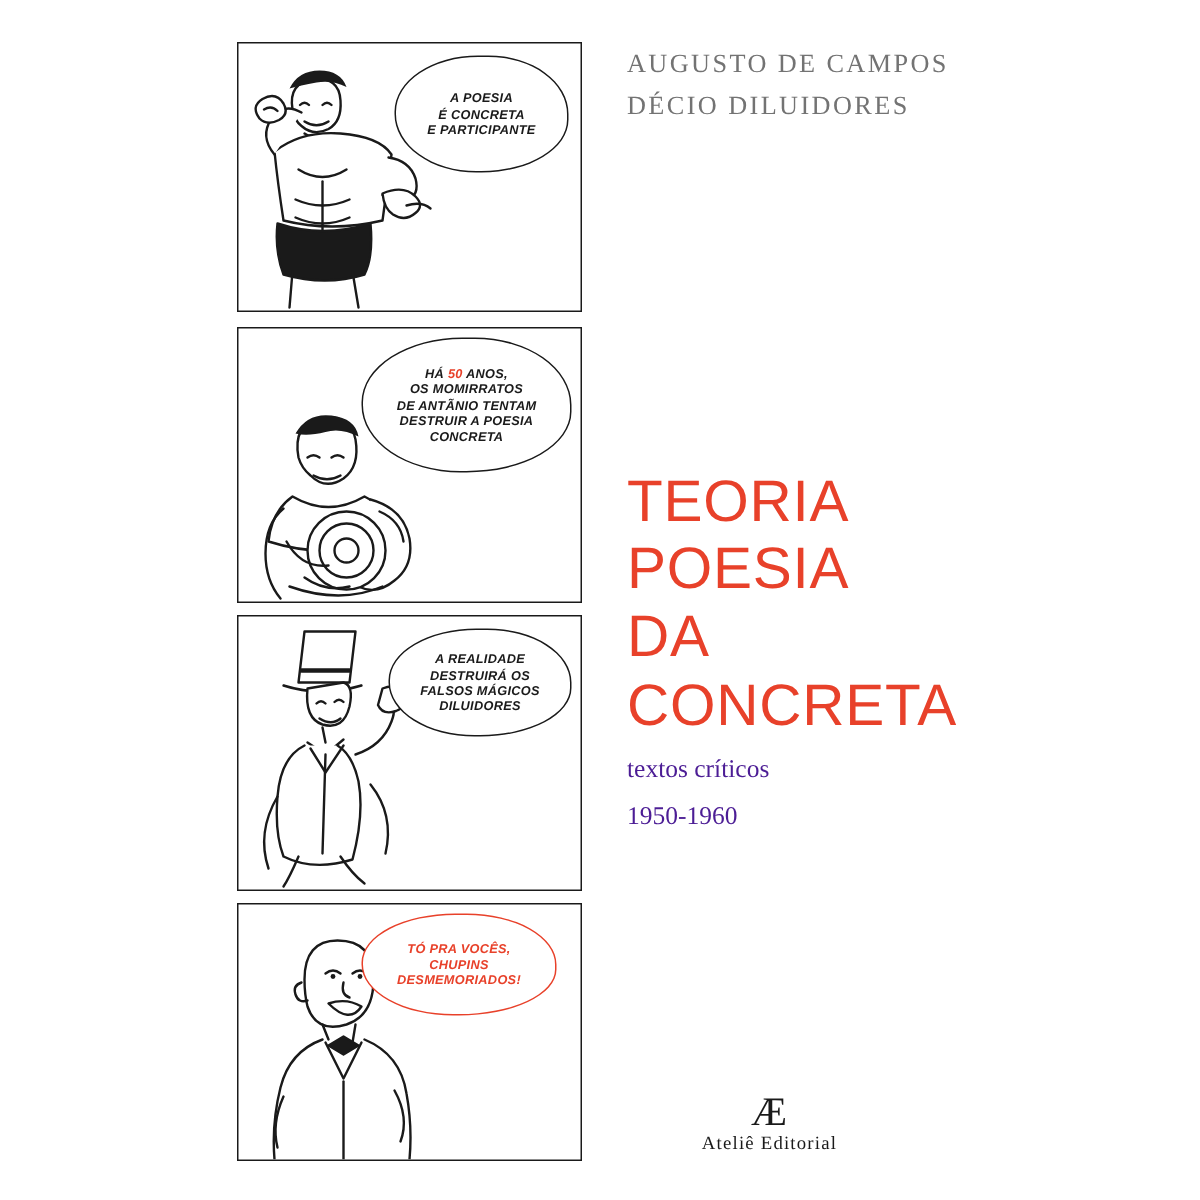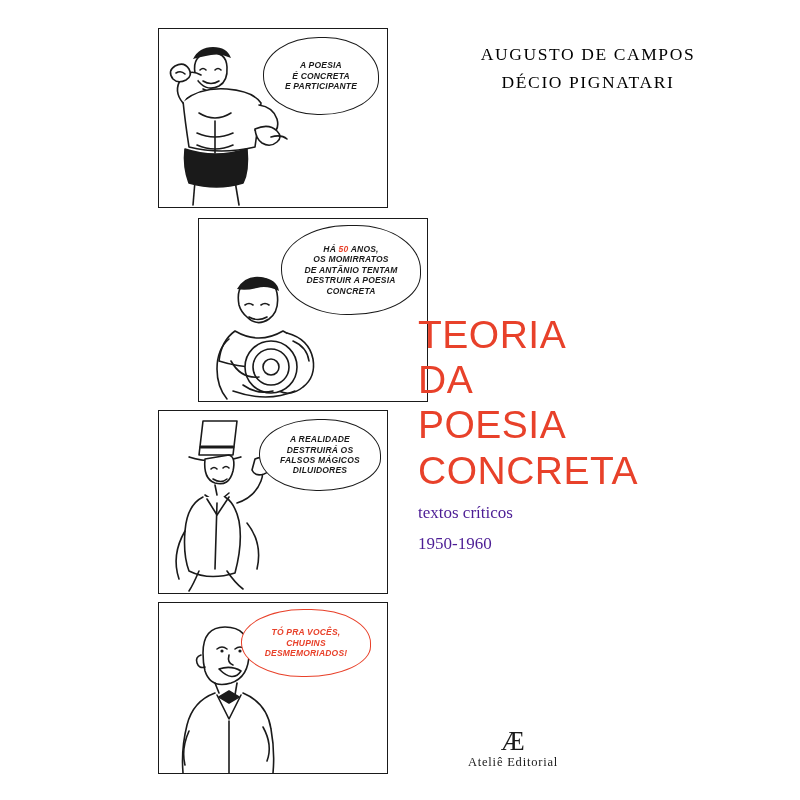--- a/index.html
+++ b/index.html
@@ -31,21 +31,21 @@
   .comic-panel {
     position: absolute;
     left: 0;
     width: 228px;
     border: 1.5px solid #1a1a1a;
     background: #ffffff;
     overflow: hidden;
     text-decoration: underline;
   }
   #panel-1 { top: 0px;   height: 178px; }
-  #panel-2 { top: 190px; height: 182px; margin-left: 40px; }
+  #panel-2 { top: 190px; height: 182px; }
   #panel-3 { top: 382px; height: 182px; }
   #panel-4 { top: 574px; height: 170px; }
 
   .panel-art {
     position: absolute;
     left: 0; top: 0;
     width: 100%;
     height: 100%;
   }
 
@@ -89,28 +89,27 @@
   }
   #bubble-4 {
     left: 82px; top: 6px; width: 130px; height: 68px;
     font-size: 8.5px;
   }
 
   
   #authors {
     position: absolute;
     left: 418px;
-    top: 40px;
+    top: 28px;
     width: 340px;
     font-family: "Liberation Serif", serif;
     font-size: 17.5px;
     letter-spacing: 1.6px;
-    color: #000000;
+    color: #737373;
     line-height: 1.62;
-    text-align: center;
   }
   #authors div { white-space: nowrap; }
 
   #title {
     position: absolute;
     left: 418px;
     top: 312px;
     width: 350px;
     font-family: "Liberation Sans", sans-serif;
     font-weight: normal;
@@ -297,27 +296,27 @@
         </g>
       </svg>
       <div class="bubble red" id="bubble-4">
         <span class="bubble-text">TÓ PRA VOCÊS,<br>CHUPINS<br>DESMEMORIADOS!</span>
       </div>
     </div>
   </div>
 
   <div id="authors">
     <div>AUGUSTO DE CAMPOS</div>
-    <div>DÉCIO PIGNATARI</div>
+    <div>DÉCIO DILUIDORES</div>
   </div>
 
   <div id="title">
     <div>TEORIA</div>
+    <div>POESIA</div>
     <div>DA</div>
-    <div>POESIA</div>
     <div>CONCRETA</div>
   </div>
 
   <div id="subtitle">
     <div>textos críticos</div>
     <div>1950-1960</div>
   </div>
 
   <div id="publisher">
     <div id="publisher-mark">Æ</div>

